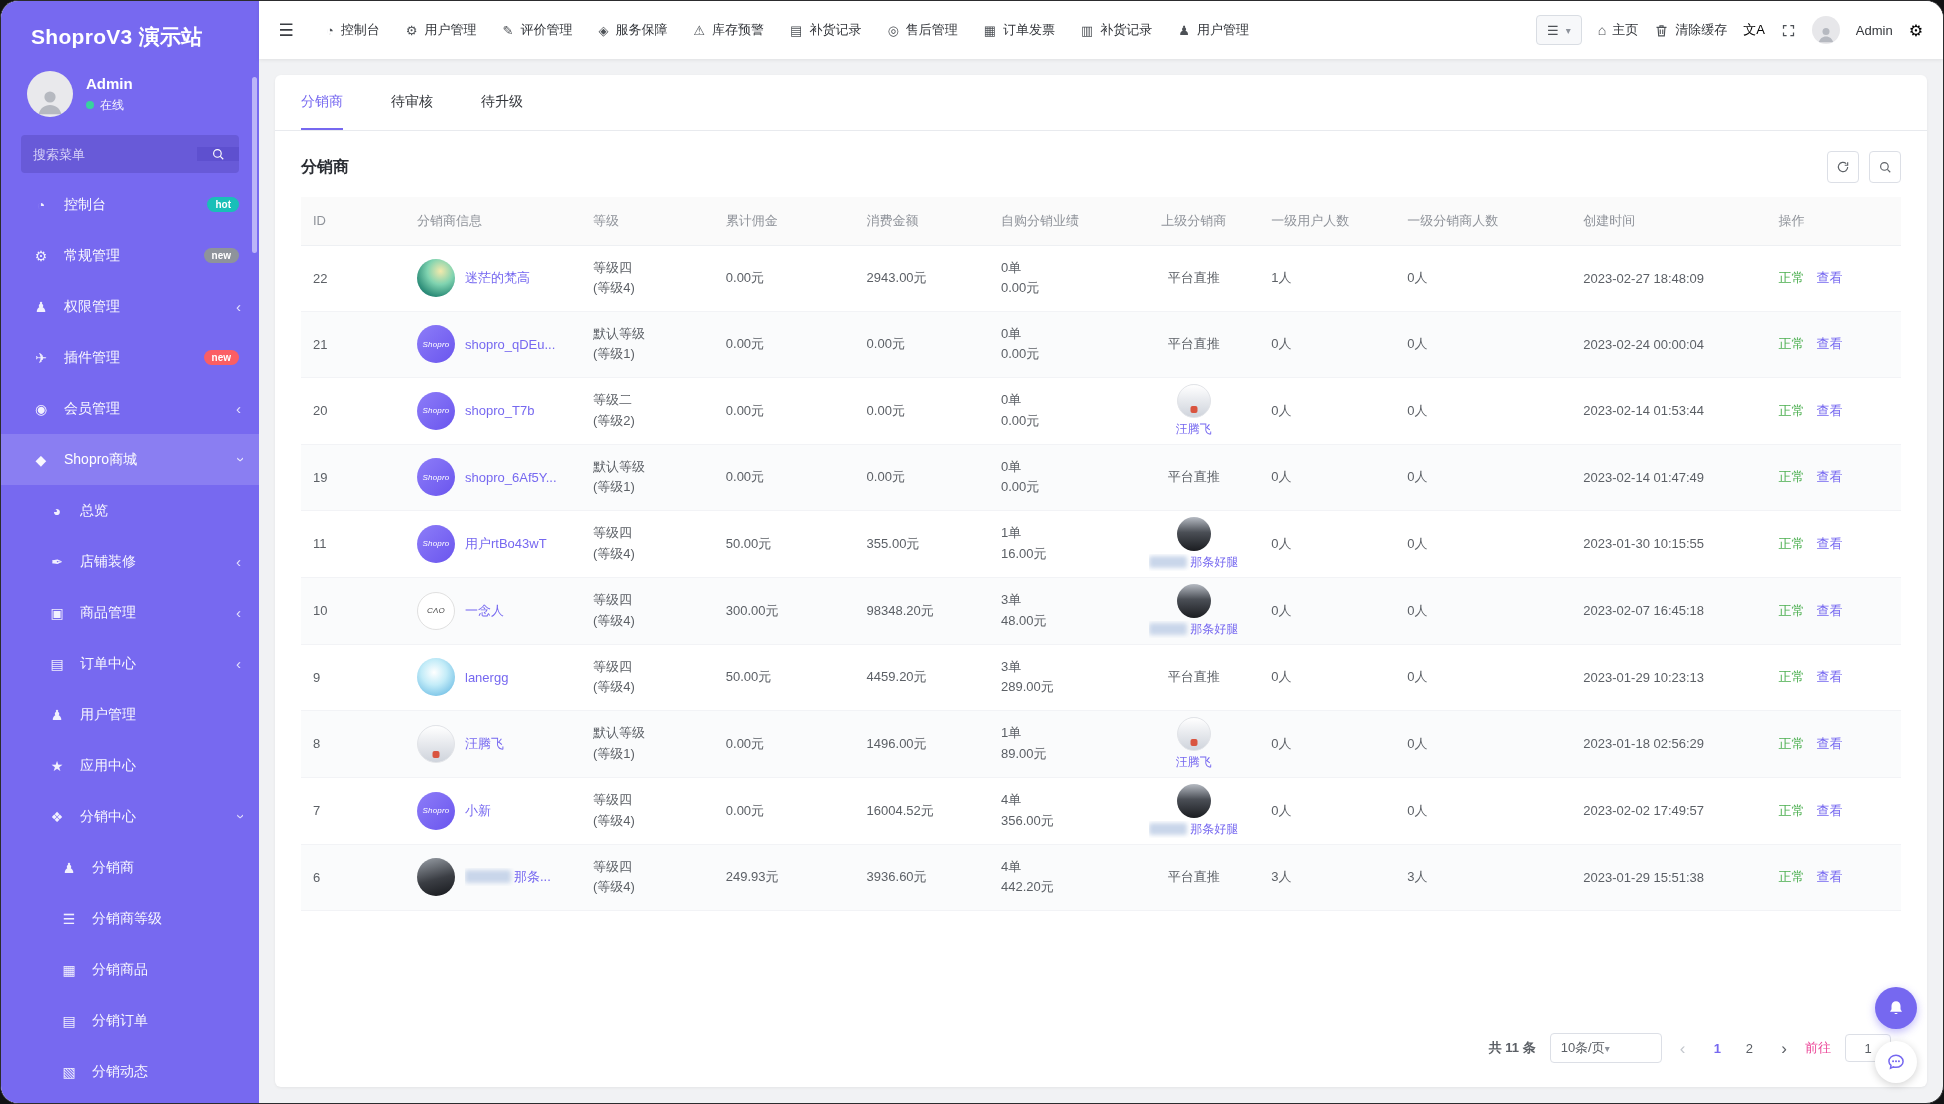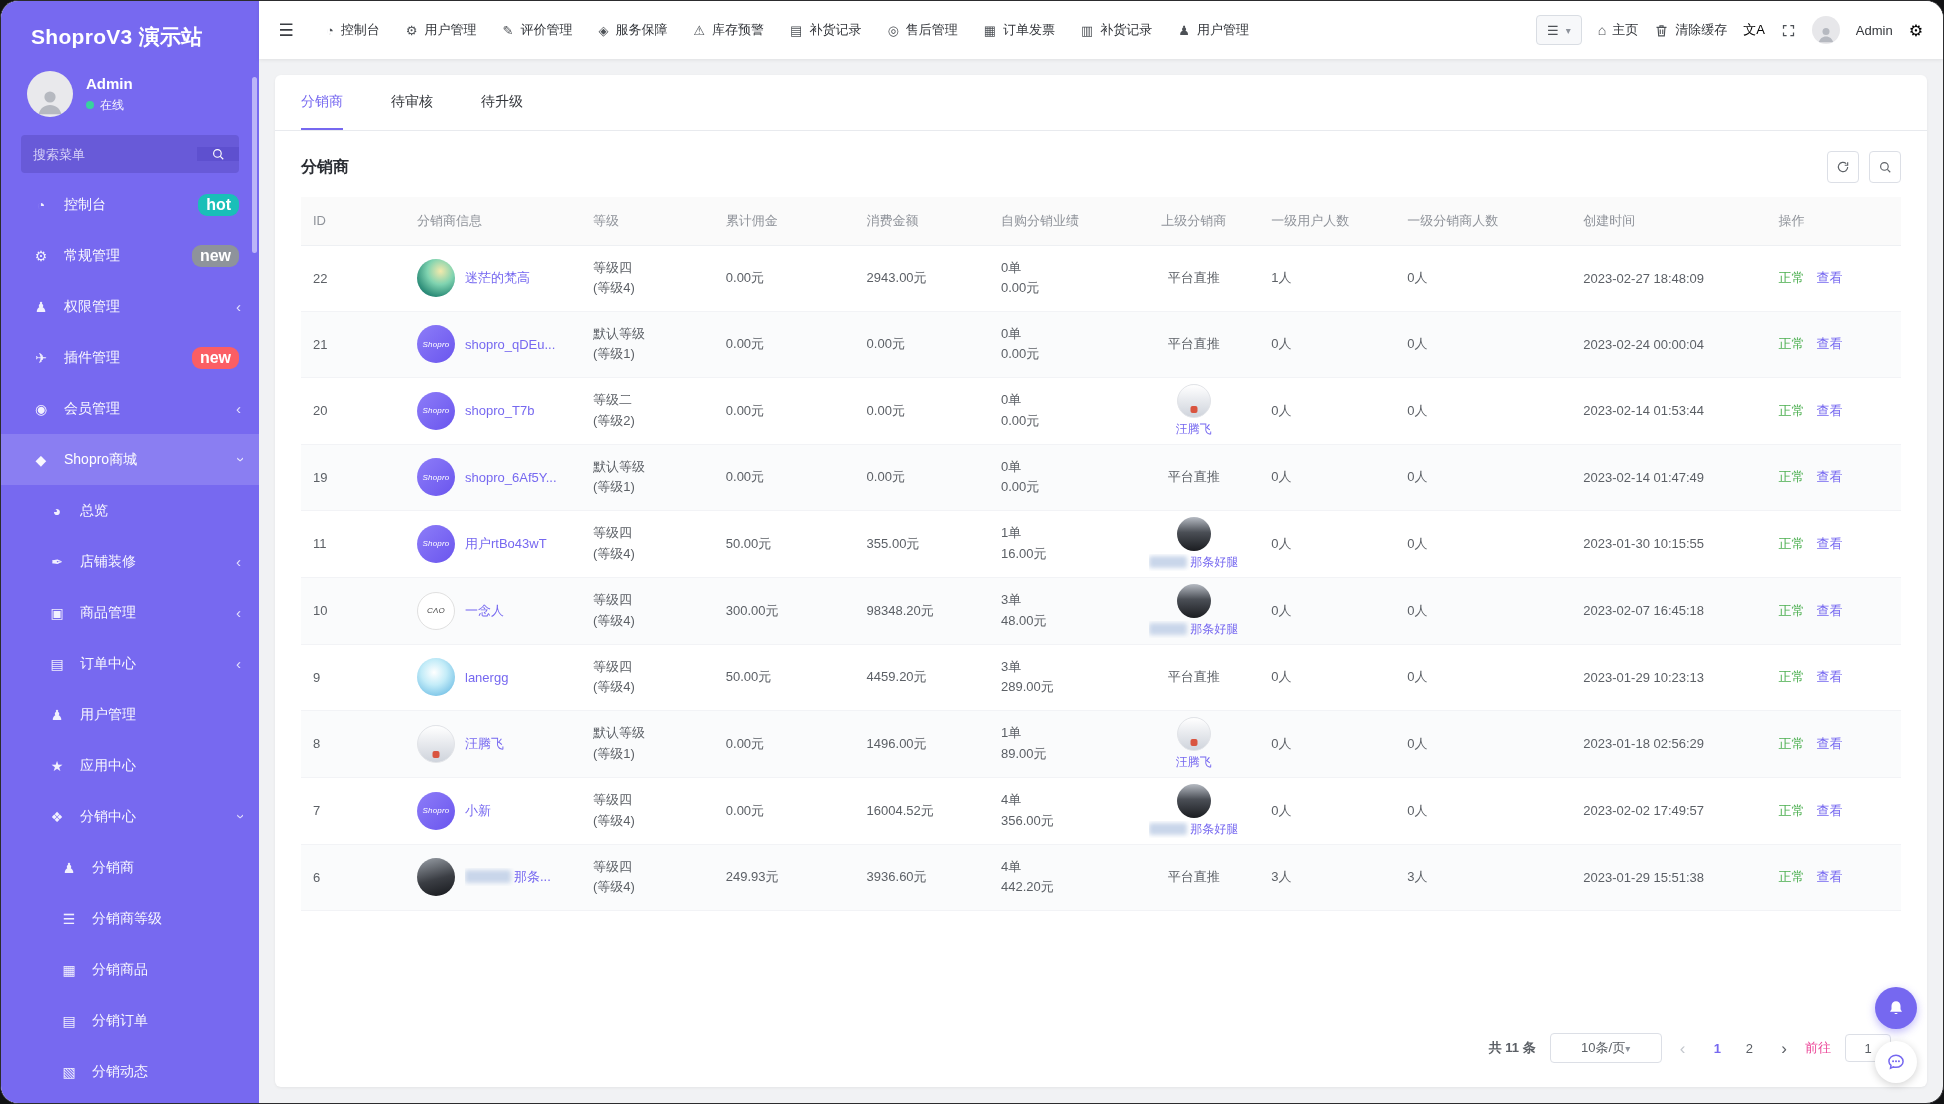--- a/index.html
+++ b/index.html
@@ -21,21 +21,21 @@
 .sb-search-btn{width:42px;background:#5e50cf;border:none;display:flex;align-items:center;justify-content:center;cursor:pointer;}
 .sb-search-btn svg{width:14px;height:14px;stroke:#fff;}
 .sb-menu{margin-top:6px;}
 .m-item{display:flex;align-items:center;height:51px;padding-right:18px;cursor:pointer;font-size:14px;color:rgba(255,255,255,.95);}
 .m-item.lv1{padding-left:30px;}
 .m-item.lv2{padding-left:46px;}
 .m-item.lv3{padding-left:58px;}
 .m-item.active{background:rgba(255,255,255,.14);color:#fff;}
 .m-icon{width:20px;margin-right:13px;font-size:14px;text-align:center;opacity:.95;flex-shrink:0;}
 .m-label{flex:1;white-space:nowrap;overflow:hidden;text-overflow:ellipsis;}
-.m-badge{font-size:16px;font-weight:700;color:#fff;padding:2px 8px;border-radius:9px;margin-right:2px;}
+.m-badge{font-size:10px;font-weight:700;color:#fff;padding:2px 8px;border-radius:9px;margin-right:2px;}
 .m-chev{display:inline-block;font-size:15px;opacity:.85;}
 .m-chev.expanded{transform:rotate(-90deg);}
 .sb-scroll{position:absolute;top:76px;right:2px;width:5px;height:176px;border-radius:3px;background:rgba(255,255,255,.5);}
 
 .main{flex:1;min-width:0;display:flex;flex-direction:column;}
 .topbar{height:58px;background:#fff;display:flex;align-items:center;box-shadow:0 1px 4px rgba(0,0,0,.08);position:relative;z-index:5;flex-shrink:0;}
 .tb-burger{width:54px;height:100%;display:flex;align-items:center;justify-content:center;font-size:17px;color:#3a3d42;cursor:pointer;}
 .tb-nav{display:flex;align-items:center;height:100%;}
 .tb-item{display:flex;align-items:center;gap:7px;padding:0 13px;height:100%;font-size:13px;color:#33363b;cursor:pointer;white-space:nowrap;}
 .tb-item .ico{font-size:13px;color:#4d5156;}
@@ -76,21 +76,21 @@
 .center{text-align:center;}
 .upcell{display:flex;flex-direction:column;align-items:center;gap:3px;text-align:center;}
 .upcell a.ulink{font-size:12px;}
 .redact{display:inline-block;width:46px;height:13px;background:#c9d6ea;border-radius:2px;filter:blur(2px);vertical-align:-2px;margin-right:3px;}
 .redact.sm{width:38px;height:12px;}
 .status-ok{color:#4caf50;margin-right:12px;}
 a.view-link{color:#7668f0;text-decoration:none;cursor:pointer;}
 
 .pagination{margin-top:auto;display:flex;align-items:center;justify-content:flex-end;gap:14px;padding:18px 36px 24px;flex-shrink:0;}
 .pg-total{font-size:13px;color:#5c6066;font-weight:bold;}
-.pg-select{display:flex;align-items:center;justify-content:center;width:112px;height:30px;border:1px solid #dcdfe6;border-radius:4px;padding:8px 10px;font-size:13px;color:#5c6066;cursor:pointer;background:#fff;}
+.pg-select{display:flex;align-items:center;justify-content:flex-start;width:112px;height:30px;border:1px solid #dcdfe6;border-radius:4px;padding:8px 10px;font-size:13px;color:#5c6066;cursor:pointer;background:#fff;}
 .pg-arrow{font-size:17px;color:#5c6066;cursor:pointer;padding:0 4px;line-height:1;}
 .pg-arrow.disabled{color:#c3c7cd;}
 .pg-pages{display:inline-flex;gap:4px;}
 .pg-num{min-width:28px;text-align:center;font-size:13px;color:#5c6066;cursor:pointer;}
 .pg-num.active{color:#7668f0;font-weight:700;}
 .pg-goto{font-size:13px;color:#ec4899;}
 .pg-input{width:46px;height:28px;border:1px solid #dcdfe6;border-radius:4px;text-align:center;font-size:13px;color:#5c6066;outline:none;font-family:inherit;}
 
 .float-btn{position:absolute;right:26px;width:42px;height:42px;border-radius:50%;display:flex;align-items:center;justify-content:center;cursor:pointer;border:none;z-index:20;}
 .float-bell{bottom:74px;background:#7668f0;box-shadow:0 3px 8px rgba(118,104,240,.45);}

